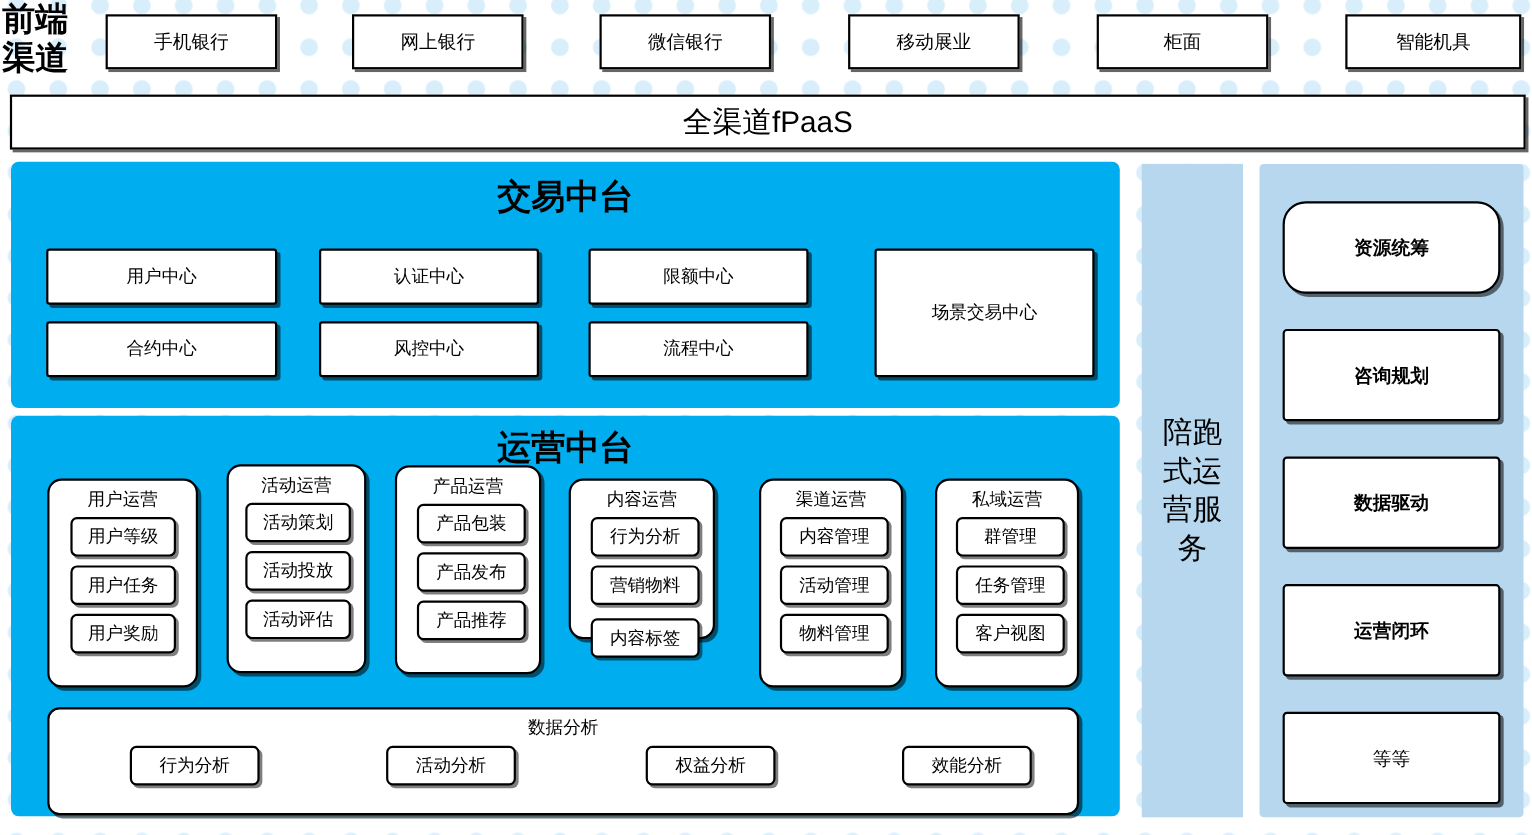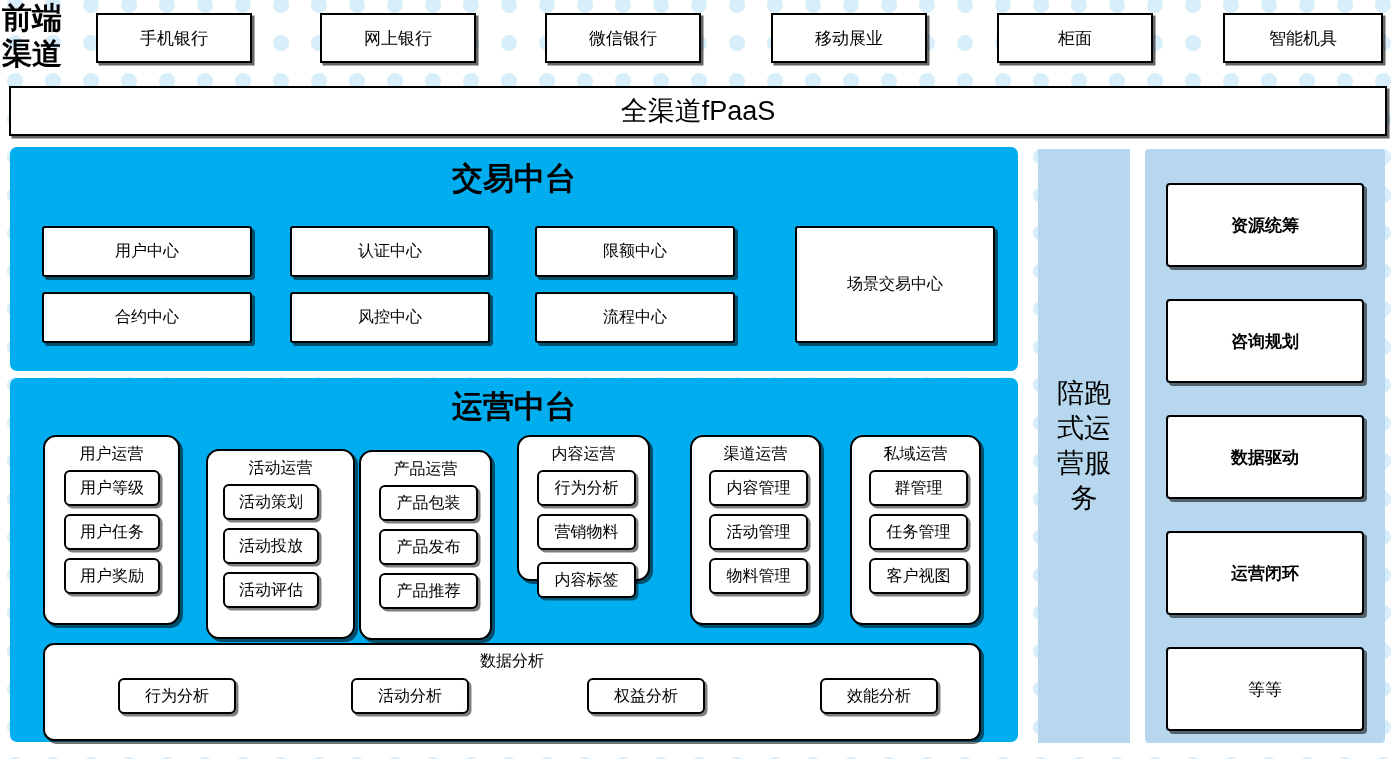--- a/index.html
+++ b/index.html
@@ -257,28 +257,28 @@
   <div class="cyan-panel" style="left:10px;top:378px;width:1008px;height:364px;">
     <div class="panel-title" style="top:8px;">运营中台</div>
 
     <div class="op-group" style="left:33px;top:57px;width:137px;height:190px;">
       <div class="op-group-title">用户运营</div>
       <div class="op-item" style="left:19px;top:33px;width:96px;height:36px;">用户等级</div>
       <div class="op-item" style="left:19px;top:77px;width:96px;height:36px;">用户任务</div>
       <div class="op-item" style="left:19px;top:121px;width:96px;height:36px;">用户奖励</div>
     </div>
 
-    <div class="op-group" style="left:196px;top:71px;width:149px;height:190px;padding-left:10px;">
+    <div class="op-group" style="left:196px;top:44px;width:127px;height:190px;padding-left:10px;">
       <div class="op-group-title">活动运营</div>
       <div class="op-item" style="left:15px;top:33px;width:96px;height:36px;">活动策划</div>
       <div class="op-item" style="left:15px;top:77px;width:96px;height:36px;">活动投放</div>
       <div class="op-item" style="left:15px;top:121px;width:96px;height:36px;">活动评估</div>
     </div>
 
-    <div class="op-group" style="left:349px;top:72px;width:133px;height:190px;">
+    <div class="op-group" style="left:349px;top:45px;width:133px;height:190px;">
       <div class="op-group-title">产品运营</div>
       <div class="op-item" style="left:18px;top:33px;width:99px;height:36px;">产品包装</div>
       <div class="op-item" style="left:18px;top:77px;width:99px;height:36px;">产品发布</div>
       <div class="op-item" style="left:18px;top:121px;width:99px;height:36px;">产品推荐</div>
     </div>
 
     <div class="op-group" style="left:507px;top:57px;width:133px;height:146px;">
       <div class="op-group-title">内容运营</div>
       <div class="op-item" style="left:18px;top:33px;width:99px;height:36px;">行为分析</div>
       <div class="op-item" style="left:18px;top:77px;width:99px;height:36px;">营销物料</div>
@@ -311,20 +311,20 @@
   <div class="lightblue-panel" style="left:1038px;top:149px;width:92px;height:594px;">
     <div id="service-label">
       <span>陪跑</span>
       <span>式运</span>
       <span>营服</span>
       <span>务</span>
     </div>
   </div>
 
   <div class="lightblue-panel" style="left:1145px;top:149px;width:240px;height:594px;border-radius:4px;">
-    <div class="service-box" style="top:34px;">资源统筹</div>
+    <div class="service-box" style="top:34px;border-radius:21px;">资源统筹</div>
     <div class="service-box" style="top:150px;">咨询规划</div>
     <div class="service-box" style="top:266px;">数据驱动</div>
     <div class="service-box plain" style="top:498px;">等等</div>
     <div class="service-box" style="top:382px;">运营闭环</div>
   </div>
 
 </div>
 
 </body></html>

